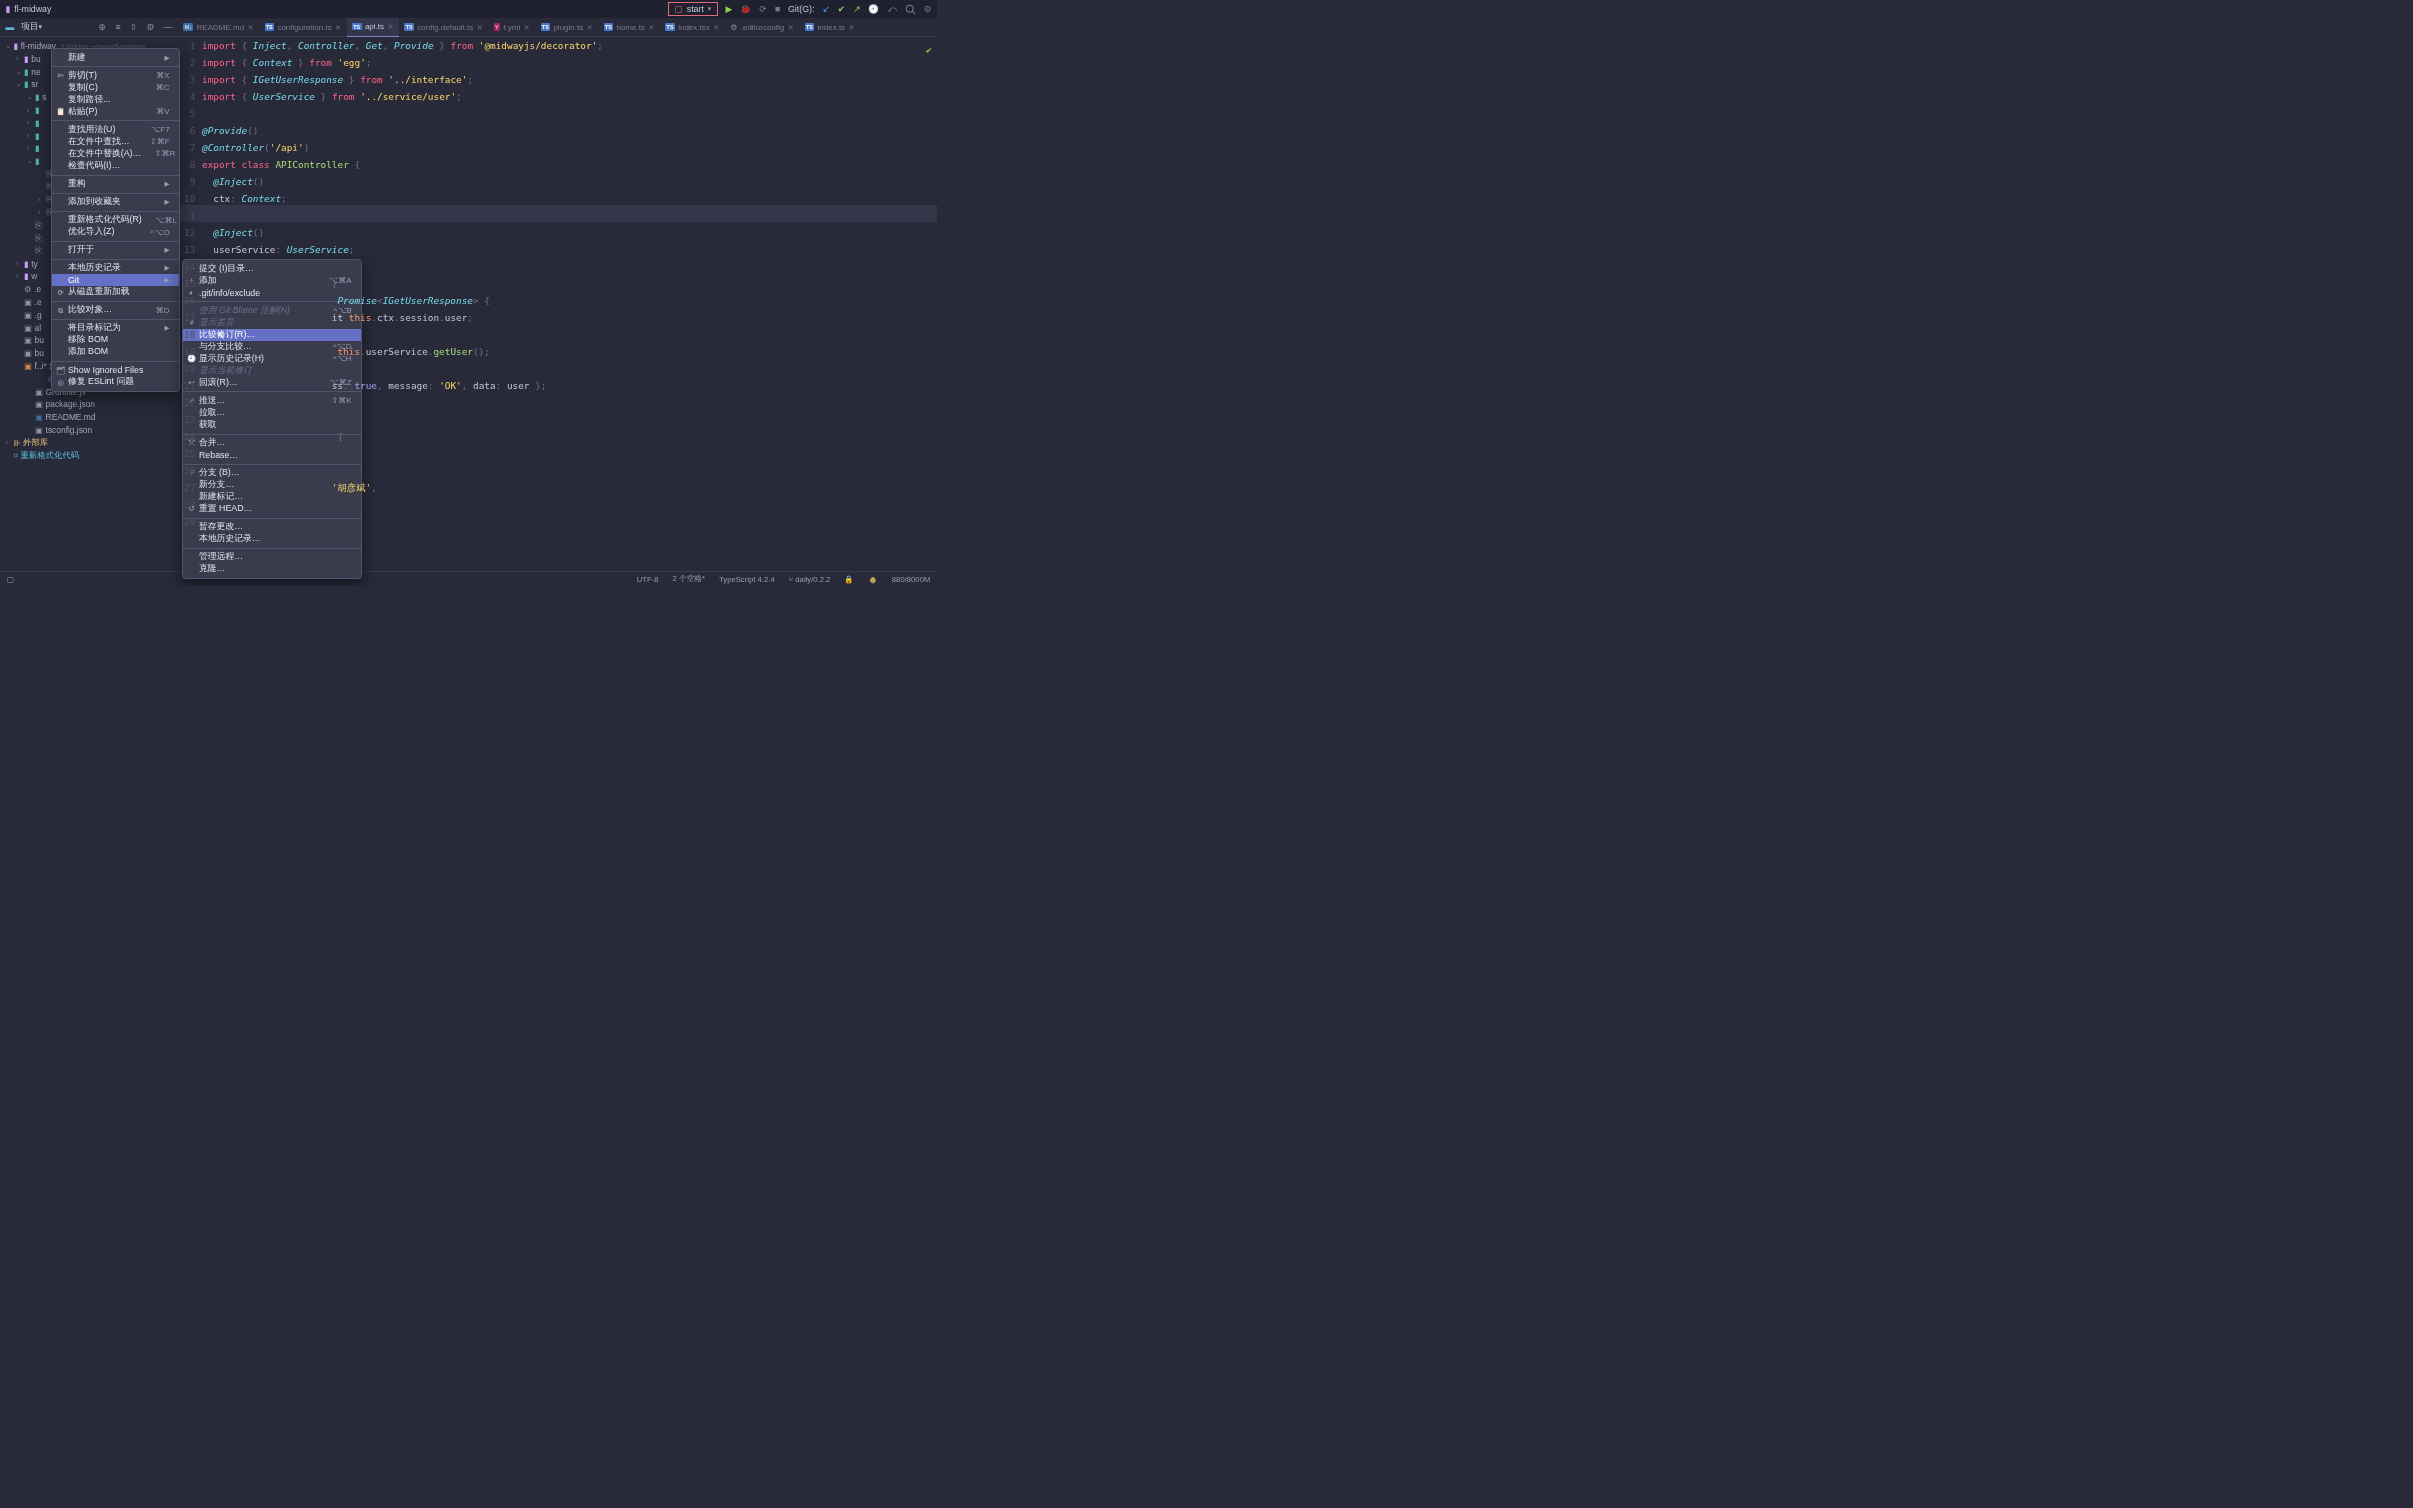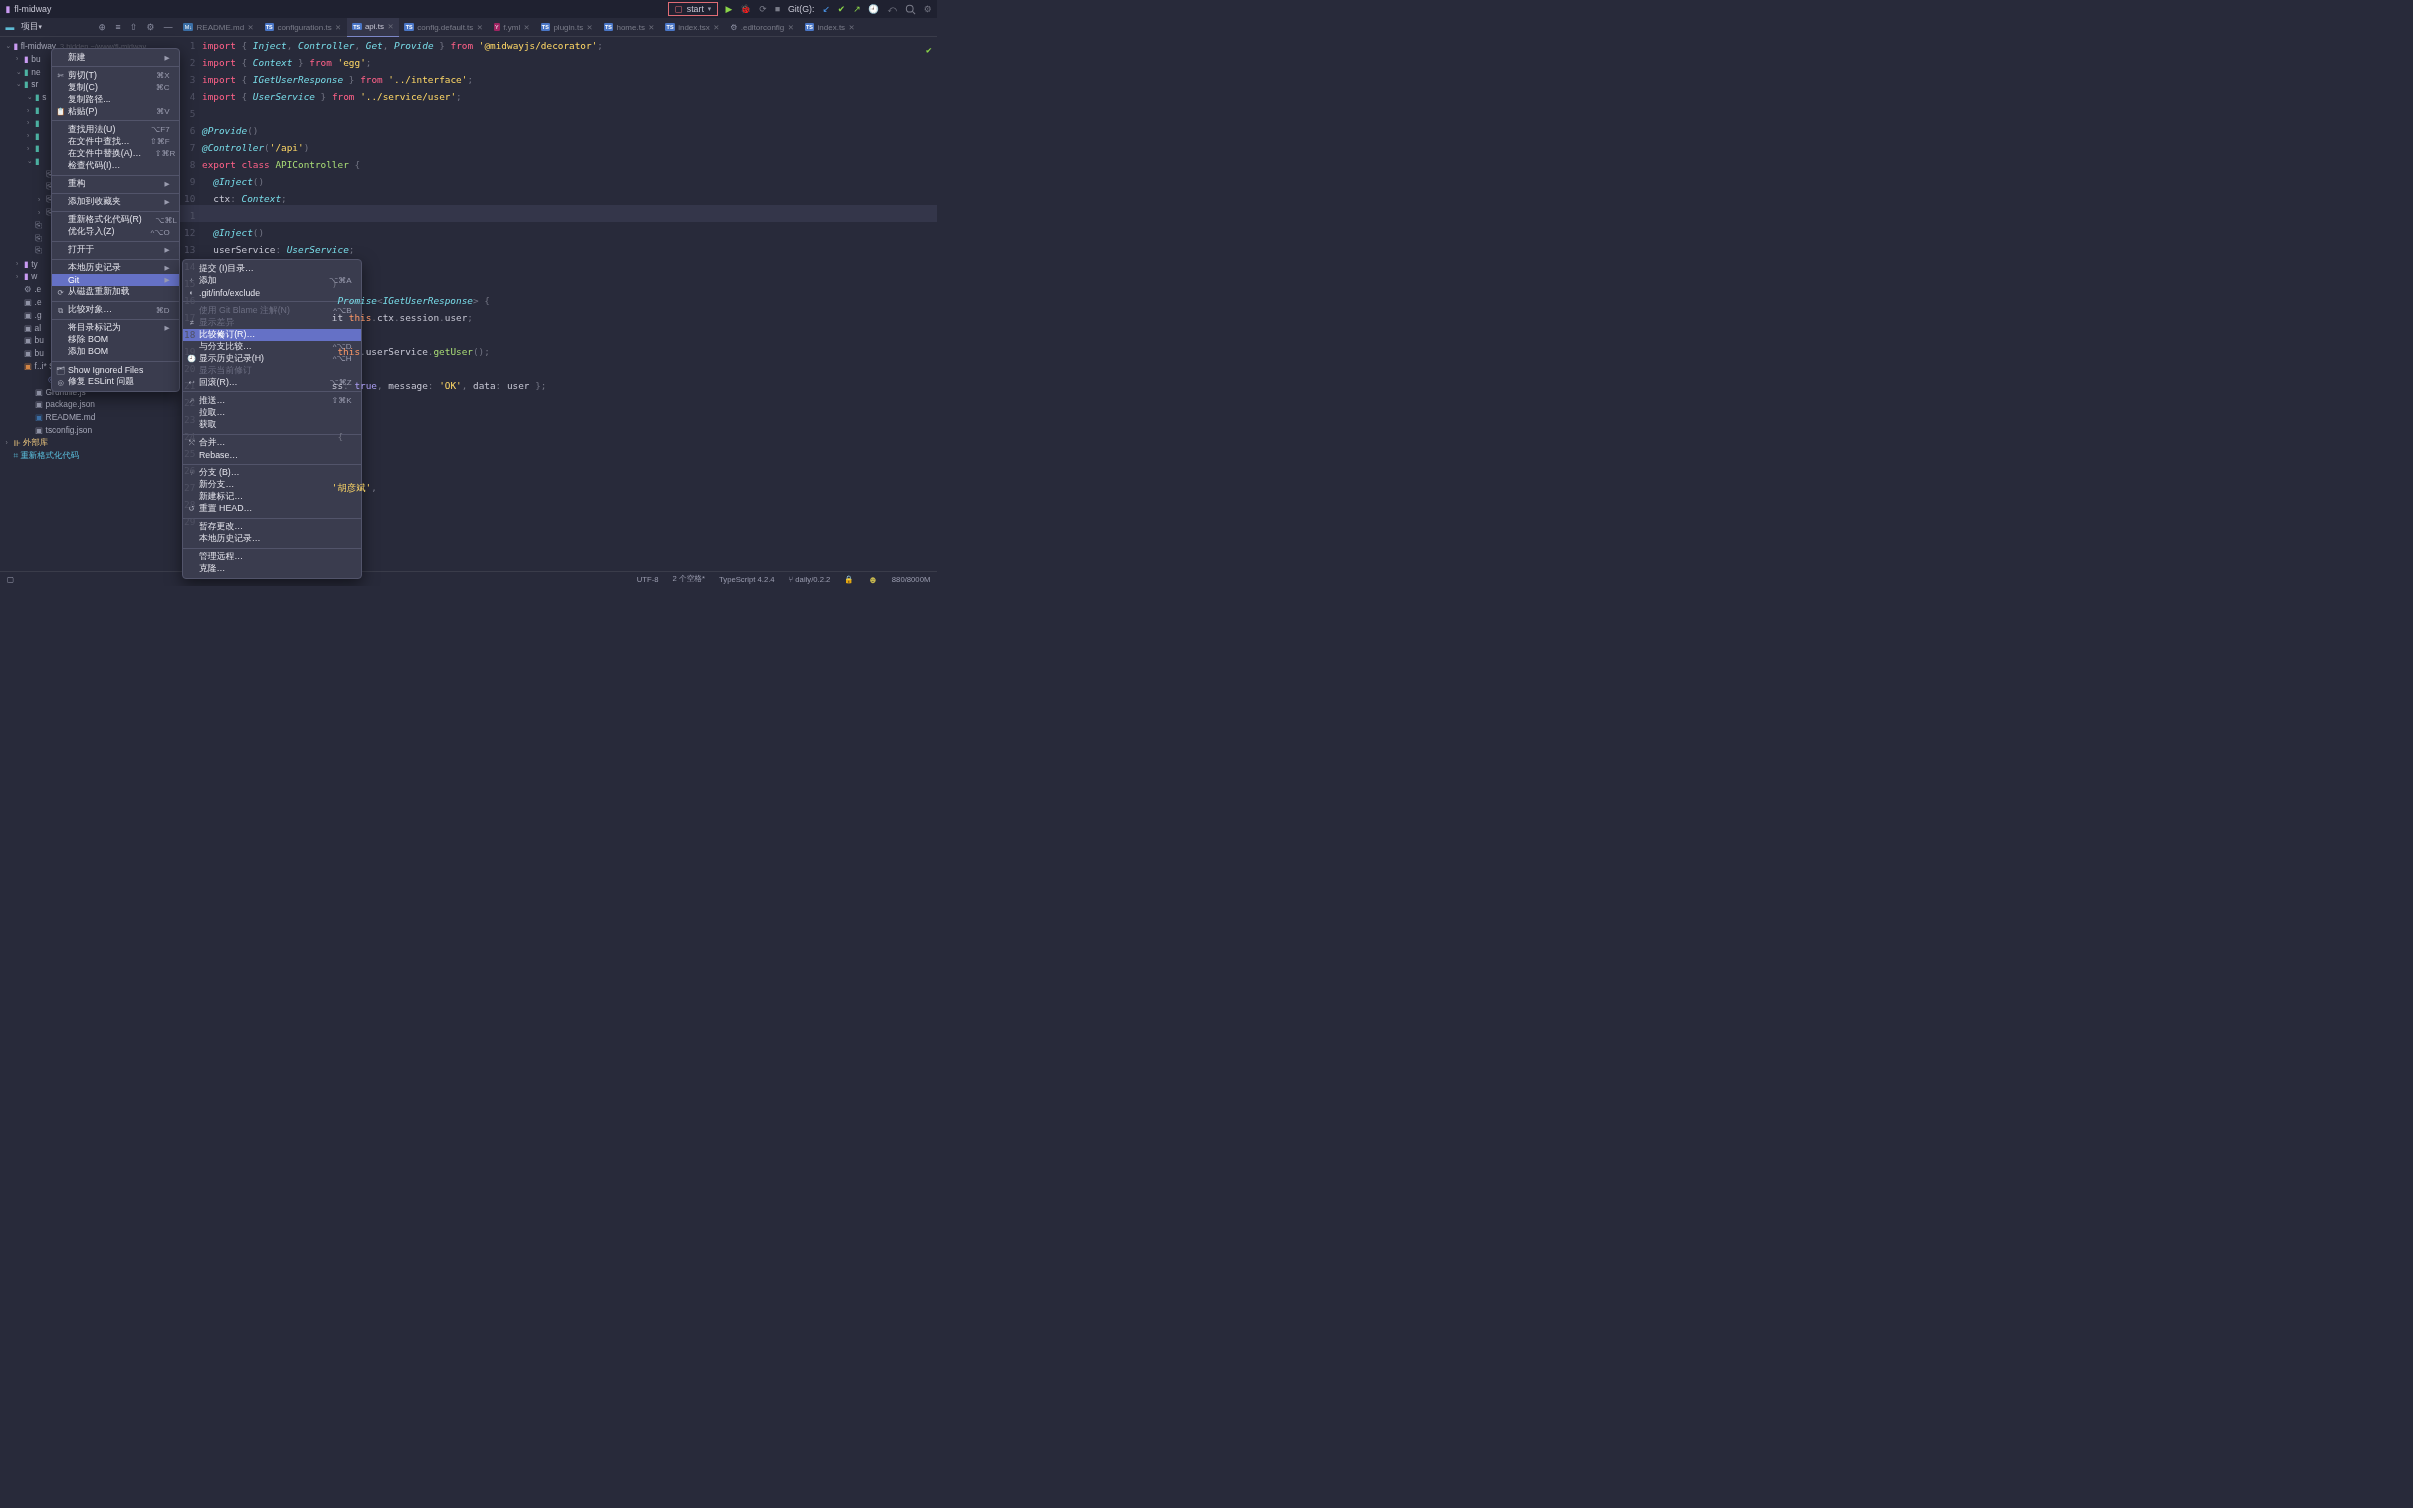--- a/index.html
+++ b/index.html
@@ -160,21 +160,21 @@
 }
 .ctx-menu .mi {
   height: 12px;
   display: flex;
   align-items: center;
   padding: 0 9.4px 0 16px;
   position: relative;
   color: #e4e4ec;
   white-space: nowrap;
 }
-.ctx-menu .mi.dis { color: #6c6e82; }
+.ctx-menu .mi.dis { color: #6c6e82; font-style: italic; }
 .ctx-menu .mi .sc { margin-left: auto; padding-left: 13.5px; color: #9a9caf; font-size: 8px; }
 .ctx-menu .mi .sub-arrow { margin-left: auto; color: #9a9caf; font-size: 6.7px; }
 .ctx-menu .mi .ic { position: absolute; left: 4px; width: 9.4px; text-align: center; color: #b5b7c5; font-size: 7.4px; }
 .ctx-menu .sep { height: 0.7px; background: #52546a; margin: 2.7px 0; }
 .ctx-menu .mi.hl { background: #6571c6; color: #fff; }
 
 #menu1 { left: 51px; top: 48px; width: 129px; }
 #menu2 { left: 182px; top: 259px; width: 180px; }
 svg { display: inline-block; vertical-align: middle; }
 </style>

